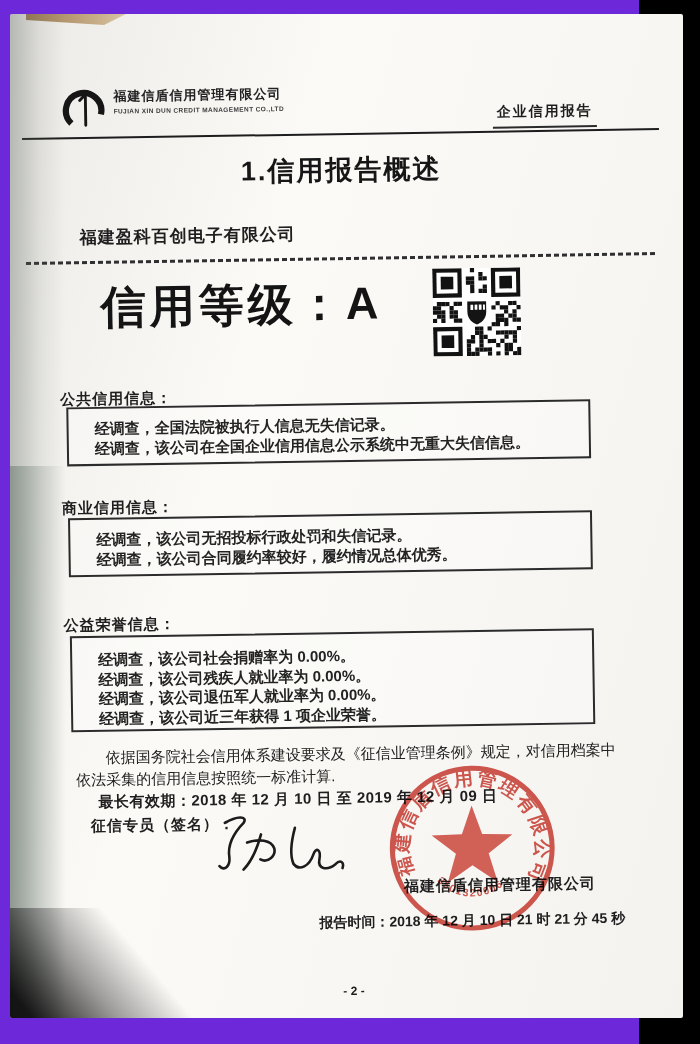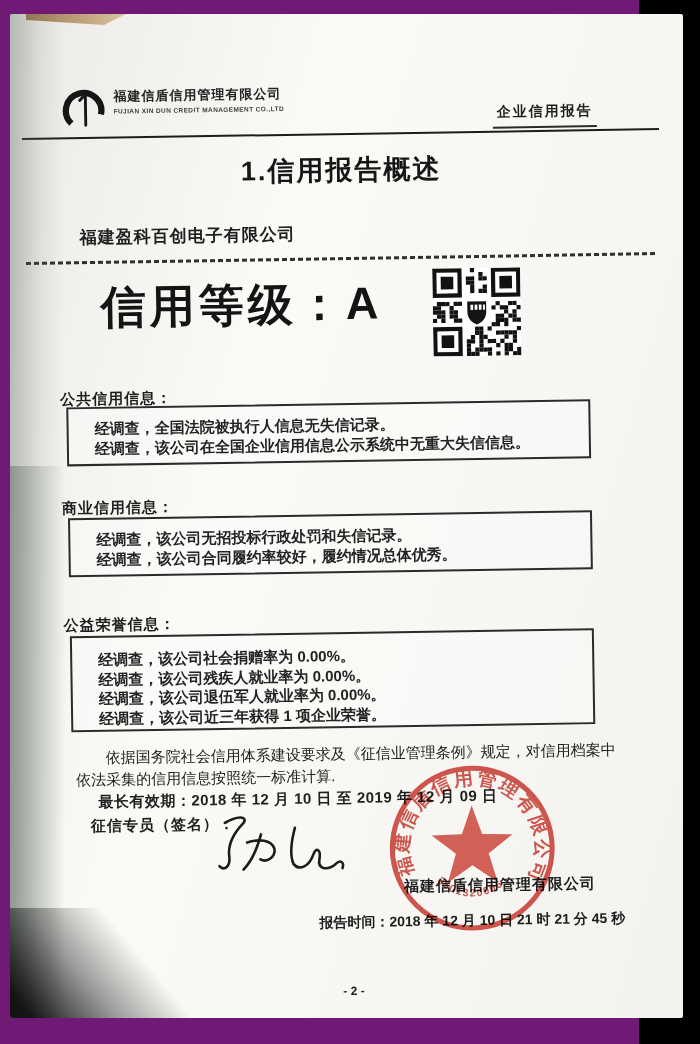--- a/index.html
+++ b/index.html
@@ -1,19 +1,19 @@
 <!DOCTYPE html>
 <html><head>
 <meta charset="utf-8">
 <style>
   * { margin:0; padding:0; box-sizing:border-box; }
   html,body { width:700px; height:1044px; background:#000; overflow:hidden; }
   body { font-family:"Liberation Sans","DejaVu Sans",sans-serif; color:#1e1e1e; }
 
-  .frame { position:absolute; inset:0; width:639px; height:1044px; background:#701a75; }
+  .frame { position:absolute; inset:0; width:639px; height:1044px; background:#6d28d9; }
 
   .page {
     position:absolute; left:10px; top:14px; width:673px; height:1004px;
     background:linear-gradient(105deg,#eceae7 0%,#fbfaf7 35%,#f7f6f3 70%,#f3f2ef 100%);
     border-radius:2px; overflow:hidden;
   }
 
   
   .corner-fold { position:absolute; left:16px; top:0; width:100px; height:11px;
     background:linear-gradient(to right,#9c7a52,#c7ad87 70%,#d8c6a6);

